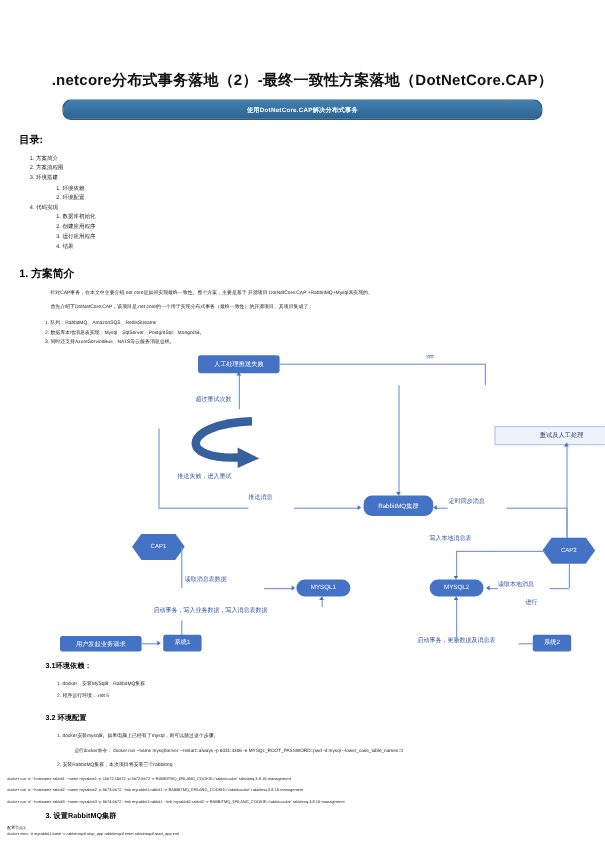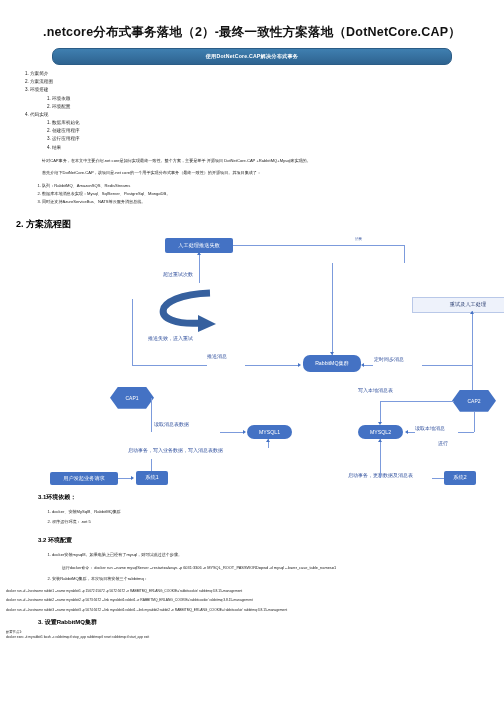--- a/index.html
+++ b/index.html
@@ -1,21 +1,21 @@
 <!DOCTYPE html>
 <html><head>
 <meta charset="utf-8">
 <style>
   html,body{margin:0;padding:0;}
   body{
     width:504px;height:713px;background:#ffffff;
     font-family:"Liberation Sans","DejaVu Sans",sans-serif;
     color:#000;overflow:hidden;position:relative;
   }
-  .page{position:relative;width:504px;height:579px;}
+  .page{position:relative;width:504px;height:579px;margin-top:35px;}
 
   .title{
     text-align:center;font-size:12.5px;font-weight:bold;
     padding:24px 10px 7px 10px;letter-spacing:.2px;color:#111;
   }
 
   .banner{
     margin:0 52px;height:15px;border-radius:7px;
     background:linear-gradient(#3f7fb0,#2e6390);
     border:1px solid #2b5c86;
@@ -75,48 +75,49 @@
 <body>
 
 <div class="page">
 
   <div class="title">.netcore分布式事务落地（2）-最终一致性方案落地（DotNetCore.CAP）</div>
 
   <div class="banner">
     <span>使用DotNetCore.CAP解决分布式事务</span>
   </div>
 
+  <div class="h-toc">目录:</div>
   <ol class="toc">
     <li><span>方案简介</span></li>
     <li><span>方案流程图</span></li>
     <li><span>环境搭建</span>
       <ol>
         <li><span>环境依赖</span></li>
         <li><span>环境配置</span></li>
       </ol>
     </li>
     <li><span>代码实现</span>
       <ol>
         <li><span>数据库初始化</span></li>
         <li><span>创建应用程序</span></li>
         <li><span>运行应用程序</span></li>
         <li><span>结果</span></li>
       </ol>
     </li>
   </ol>
 
+  <h2 class="sec">1. 方案简介</h2>
   <p class="para">针对CAP事务，在本文中主要介绍.net core是如何实现最终一致性。整个方案，主要是基于 开源项目 DotNetCore.CAP +RabbitMQ+Mysql来实现的。</p>
   <p class="para">首先介绍下DotNetCore.CAP，该项目是.net core的一个用于实现分布式事务（最终一致性）的开源项目。其项目集成了：</p>
   <ol class="plain">
     <li>队列：RabbitMQ、AmazonSQS、RedisStreams</li>
     <li>数据库本地消息表实现：Mysql、SqlServer、PostgreSql、MongoDB。</li>
     <li>同时还支持AzureServiceBus、NATS等云服务消息总线。</li>
   </ol>
 
-  <h2 class="sec">2. 方案流程图</h2>
 
   <div class="diagram">
 
     <div class="box" style="left:165px;top:3px;width:68px;height:15px;">人工处理推送失败</div>
 
     <div class="ln lnh" style="left:233px;top:10px;width:171px;"></div>
     <div class="ln lnv" style="left:404px;top:10px;height:18px;"></div>
     <div class="lbl" style="left:355px;top:2px;font-size:3.4px;">消费</div>
 
     <div class="ln lnv" style="left:199px;top:18px;height:30px;"></div>

